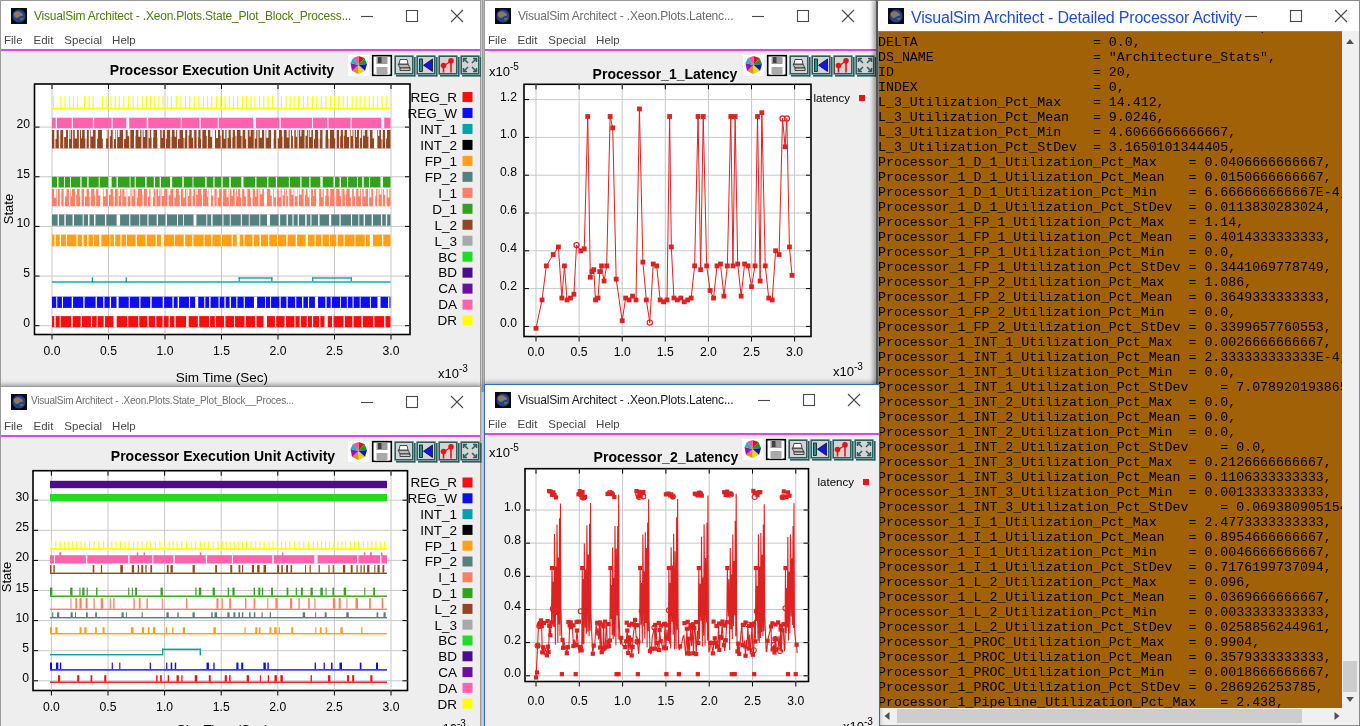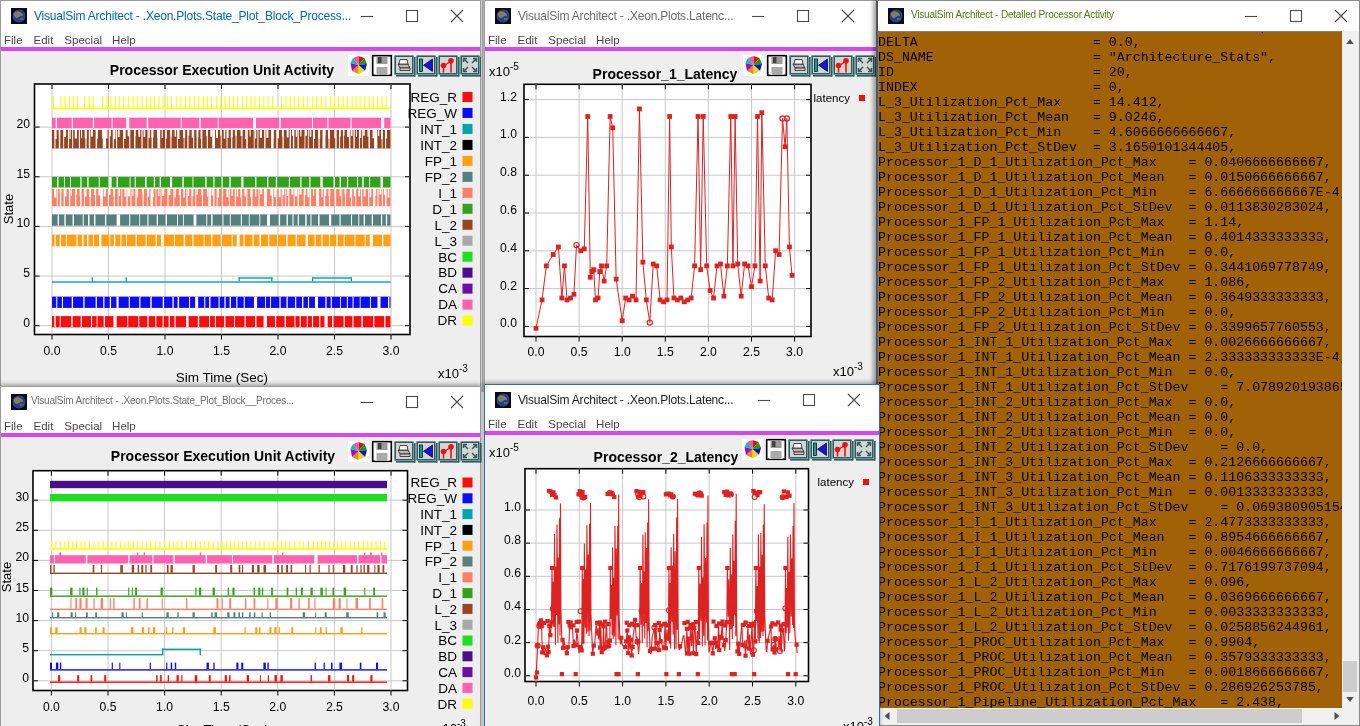--- a/index.html
+++ b/index.html
@@ -1,31 +1,31 @@
 <!DOCTYPE html>
 <html><head><meta charset="utf-8"><style>
 *{margin:0;padding:0;box-sizing:border-box}
 body{width:1360px;height:726px;position:relative;overflow:hidden;background:#e8e8e8;font-family:"Liberation Sans",sans-serif}
 .win{position:absolute;background:#eeeeee;border:1px solid #9b9b9b}
 .tbar{position:relative;height:30px;background:#ffffff}
-.menu{position:relative;height:20px;background:#ffffff;border-bottom:4px solid #d946ef;font-size:11.5px;color:#4a4444;line-height:19px}
+.menu{position:relative;height:20px;background:#ffffff;border-bottom:2px solid #d946ef;font-size:11.5px;color:#4a4444;line-height:19px}
 svg text{font-family:"Liberation Sans",sans-serif}
 pre{font-family:"Liberation Mono",monospace}
 </style></head><body>
 
 <div class="win" id="w1" style="left:0;top:0;width:481px;height:392px">
 <div class="tbar">
       <svg style="position:absolute;left:10px;top:7px" width="16" height="16">
 <rect x="0" y="0" width="16" height="16" fill="#0a0a14"></rect>
 <circle cx="8" cy="8" r="7" fill="#24408c"></circle>
 <path d="M3 5 Q6 2 9 4 Q12 5 12 8 Q10 7 8 9 Q5 11 4 9 Q2 7 3 5Z" fill="#8a7a5a"></path>
 <path d="M9 10 Q12 9 13 11 Q11 13 9 12Z" fill="#5a6a4a"></path>
 <circle cx="8" cy="8" r="7" fill="none" stroke="#000" stroke-width="0.7"></circle>
 </svg>
-      <span style="position:absolute;left:33px;top:8px;font-size:12px;letter-spacing:-0.2px;color:#0369a1;white-space:nowrap">VisualSim Architect - .Xeon.Plots.State_Plot_Block_Process...</span>
+      <span style="position:absolute;left:33px;top:8px;font-size:12px;letter-spacing:-0.2px;color:#4d7c0f;white-space:nowrap">VisualSim Architect - .Xeon.Plots.State_Plot_Block_Process...</span>
       <svg style="position:absolute;right:101px;top:0" width="24" height="30">
         <line x1="6" y1="15.5" x2="18" y2="15.5" stroke="#4a4a4a" stroke-width="1.1"></line>
       </svg>
 <svg style="position:absolute;right:56px;top:0" width="24" height="30">
         <rect x="6.5" y="9.5" width="11" height="11" fill="none" stroke="#4a4a4a" stroke-width="1.1"></rect>
       </svg>
 <svg style="position:absolute;right:11px;top:0" width="24" height="30">
         <path d="M6 9 L18 21 M18 9 L6 21" stroke="#4a4a4a" stroke-width="1.1" fill="none"></path>
       </svg>
     </div>
@@ -979,21 +979,21 @@
 
 <div class="win" id="w3" style="left:876px;top:0;width:484px;height:726px;border-color:#8a8a8a;border-left:2px solid #555;box-shadow:-3px 0 4px rgba(0,0,0,0.35)">
 <div class="tbar">
       <svg style="position:absolute;left:10px;top:7px" width="16" height="16">
 <rect x="0" y="0" width="16" height="16" fill="#0a0a14"></rect>
 <circle cx="8" cy="8" r="7" fill="#24408c"></circle>
 <path d="M3 5 Q6 2 9 4 Q12 5 12 8 Q10 7 8 9 Q5 11 4 9 Q2 7 3 5Z" fill="#8a7a5a"></path>
 <path d="M9 10 Q12 9 13 11 Q11 13 9 12Z" fill="#5a6a4a"></path>
 <circle cx="8" cy="8" r="7" fill="none" stroke="#000" stroke-width="0.7"></circle>
 </svg>
-      <span style="position:absolute;left:33px;top:8px;font-size:10px;letter-spacing:-0.2px;color:#4d7c0f;white-space:nowrap">VisualSim Architect - Detailed Processor Activity</span>
+      <span style="position:absolute;left:33px;top:8px;font-size:16px;letter-spacing:-0.2px;color:#1d4ed8;white-space:nowrap">VisualSim Architect - Detailed Processor Activity</span>
       <svg style="position:absolute;right:96px;top:0" width="24" height="30">
         <line x1="6" y1="15.5" x2="18" y2="15.5" stroke="#4a4a4a" stroke-width="1.1"></line>
       </svg>
 <svg style="position:absolute;right:51px;top:0" width="24" height="30">
         <rect x="6.5" y="9.5" width="11" height="11" fill="none" stroke="#4a4a4a" stroke-width="1.1"></rect>
       </svg>
 <svg style="position:absolute;right:6px;top:0" width="24" height="30">
         <path d="M6 9 L18 21 M18 9 L6 21" stroke="#4a4a4a" stroke-width="1.1" fill="none"></path>
       </svg>
     </div>

